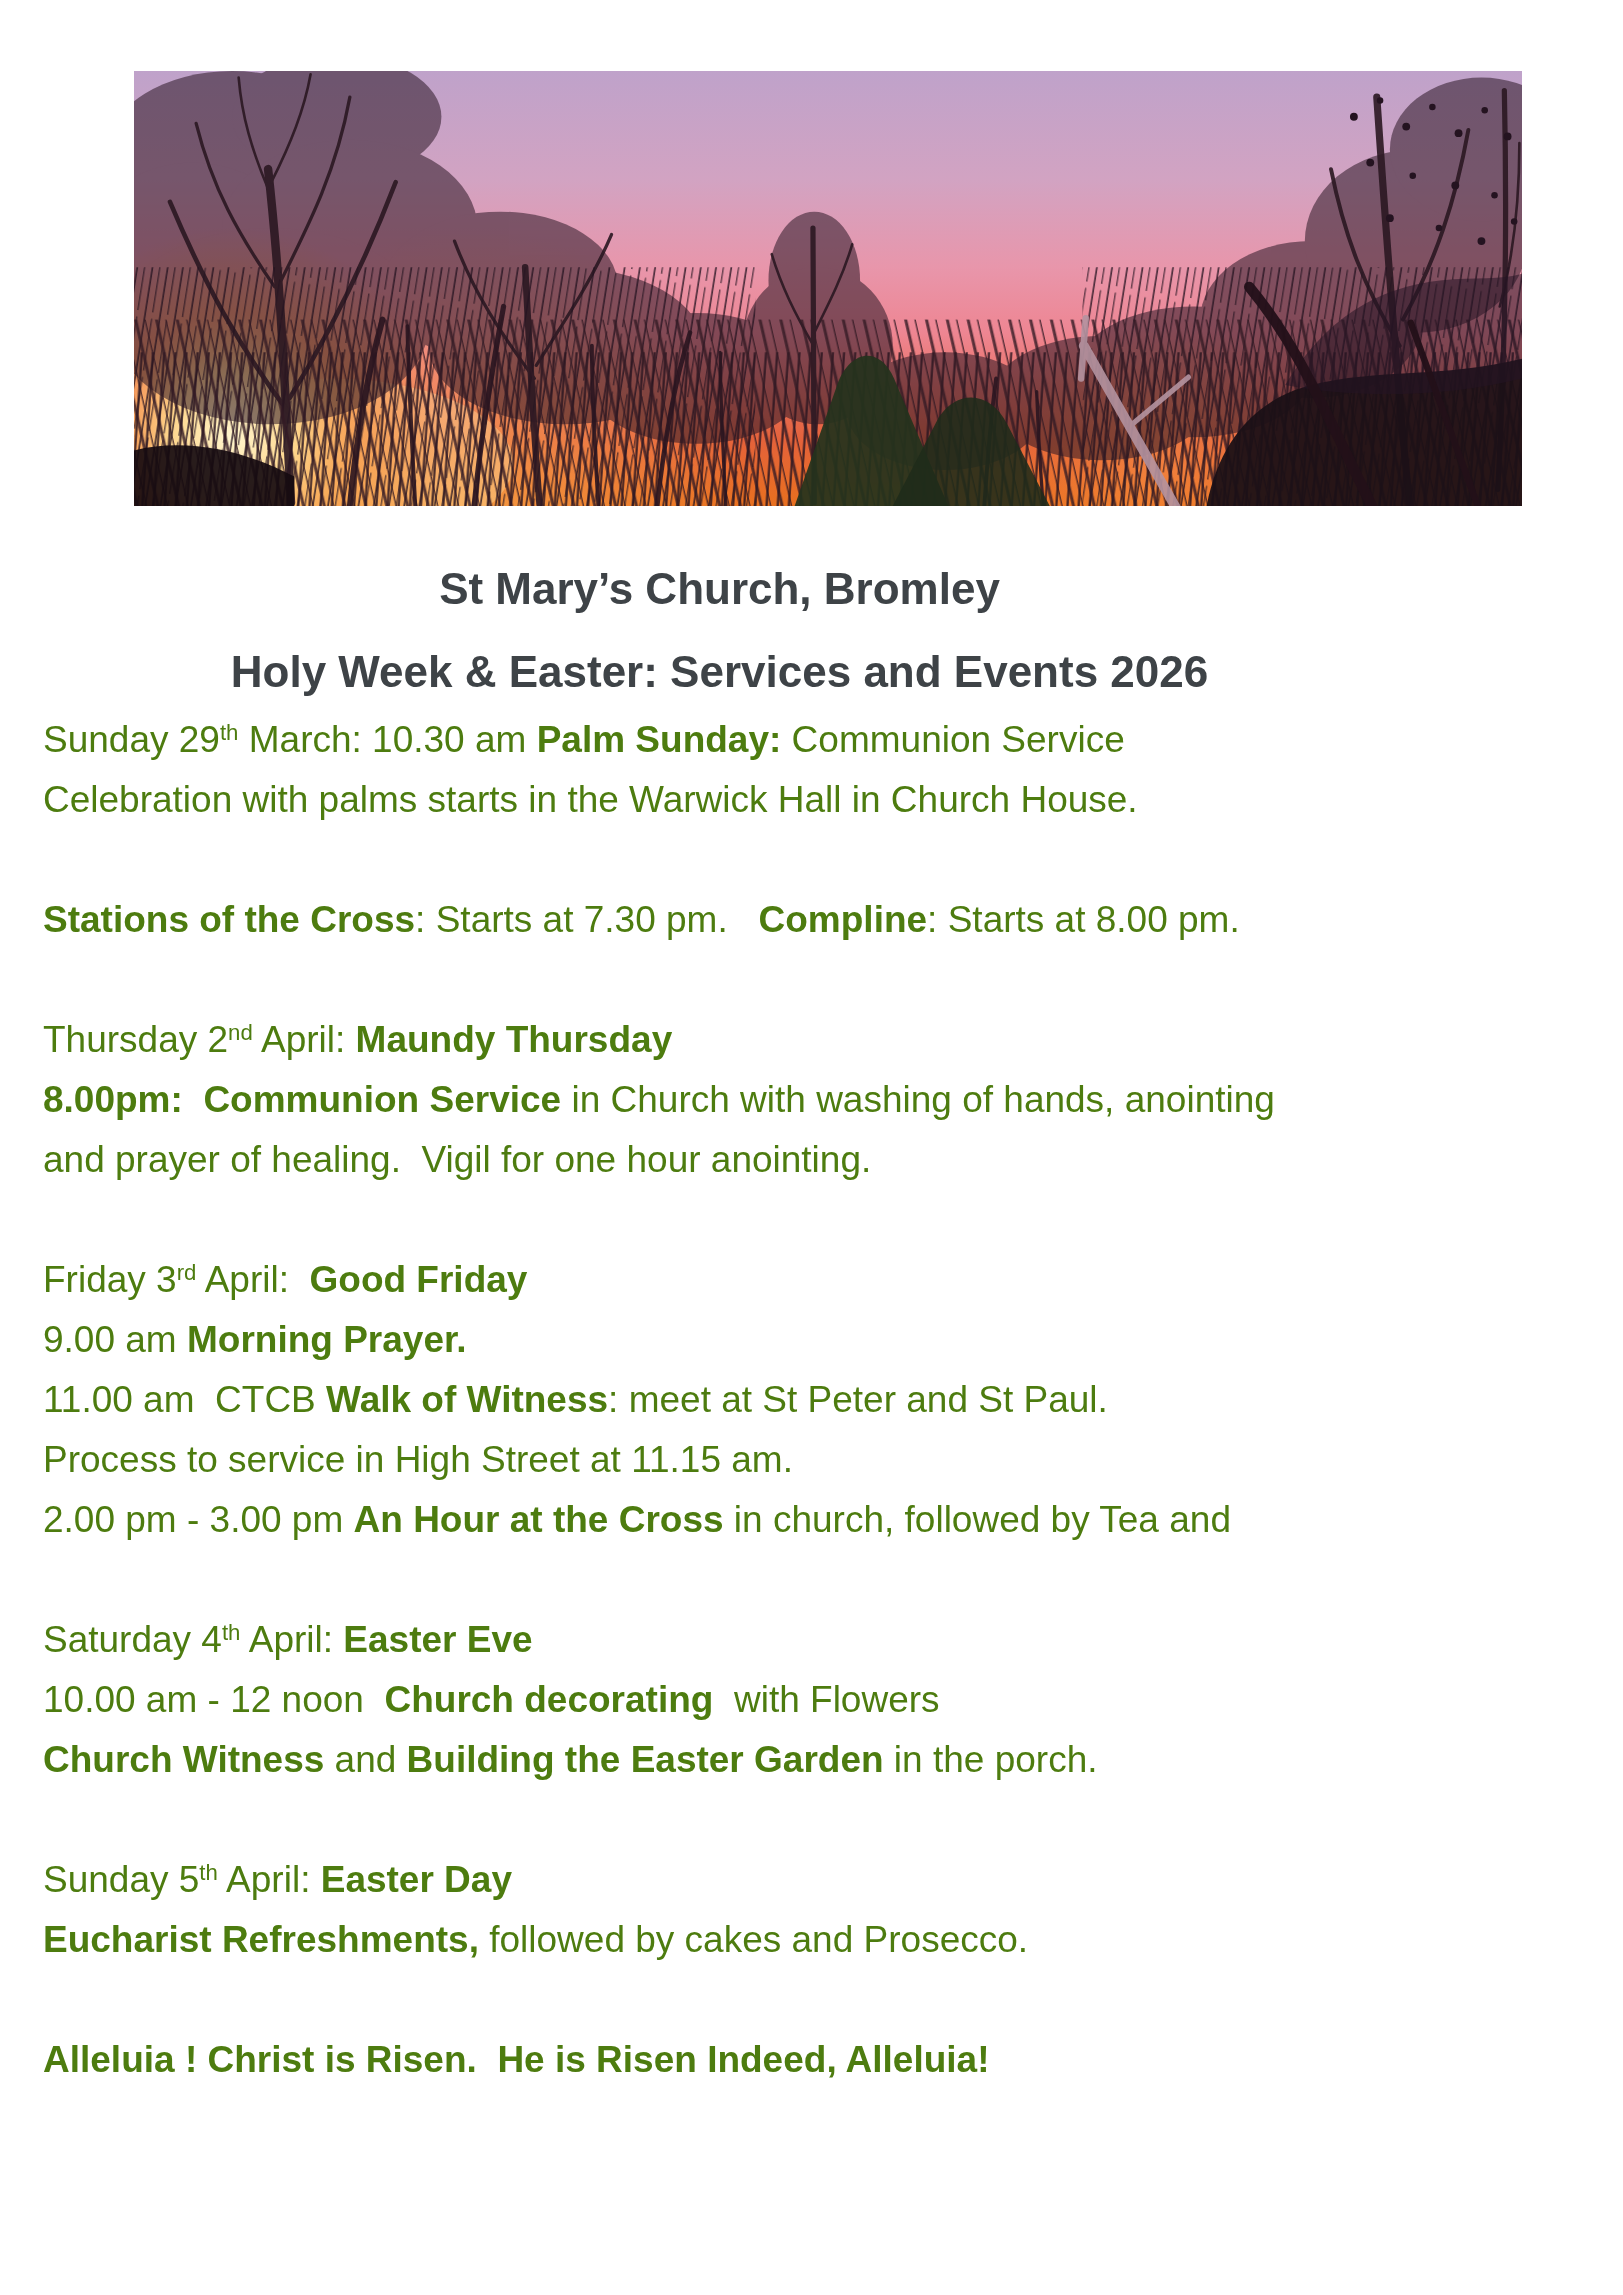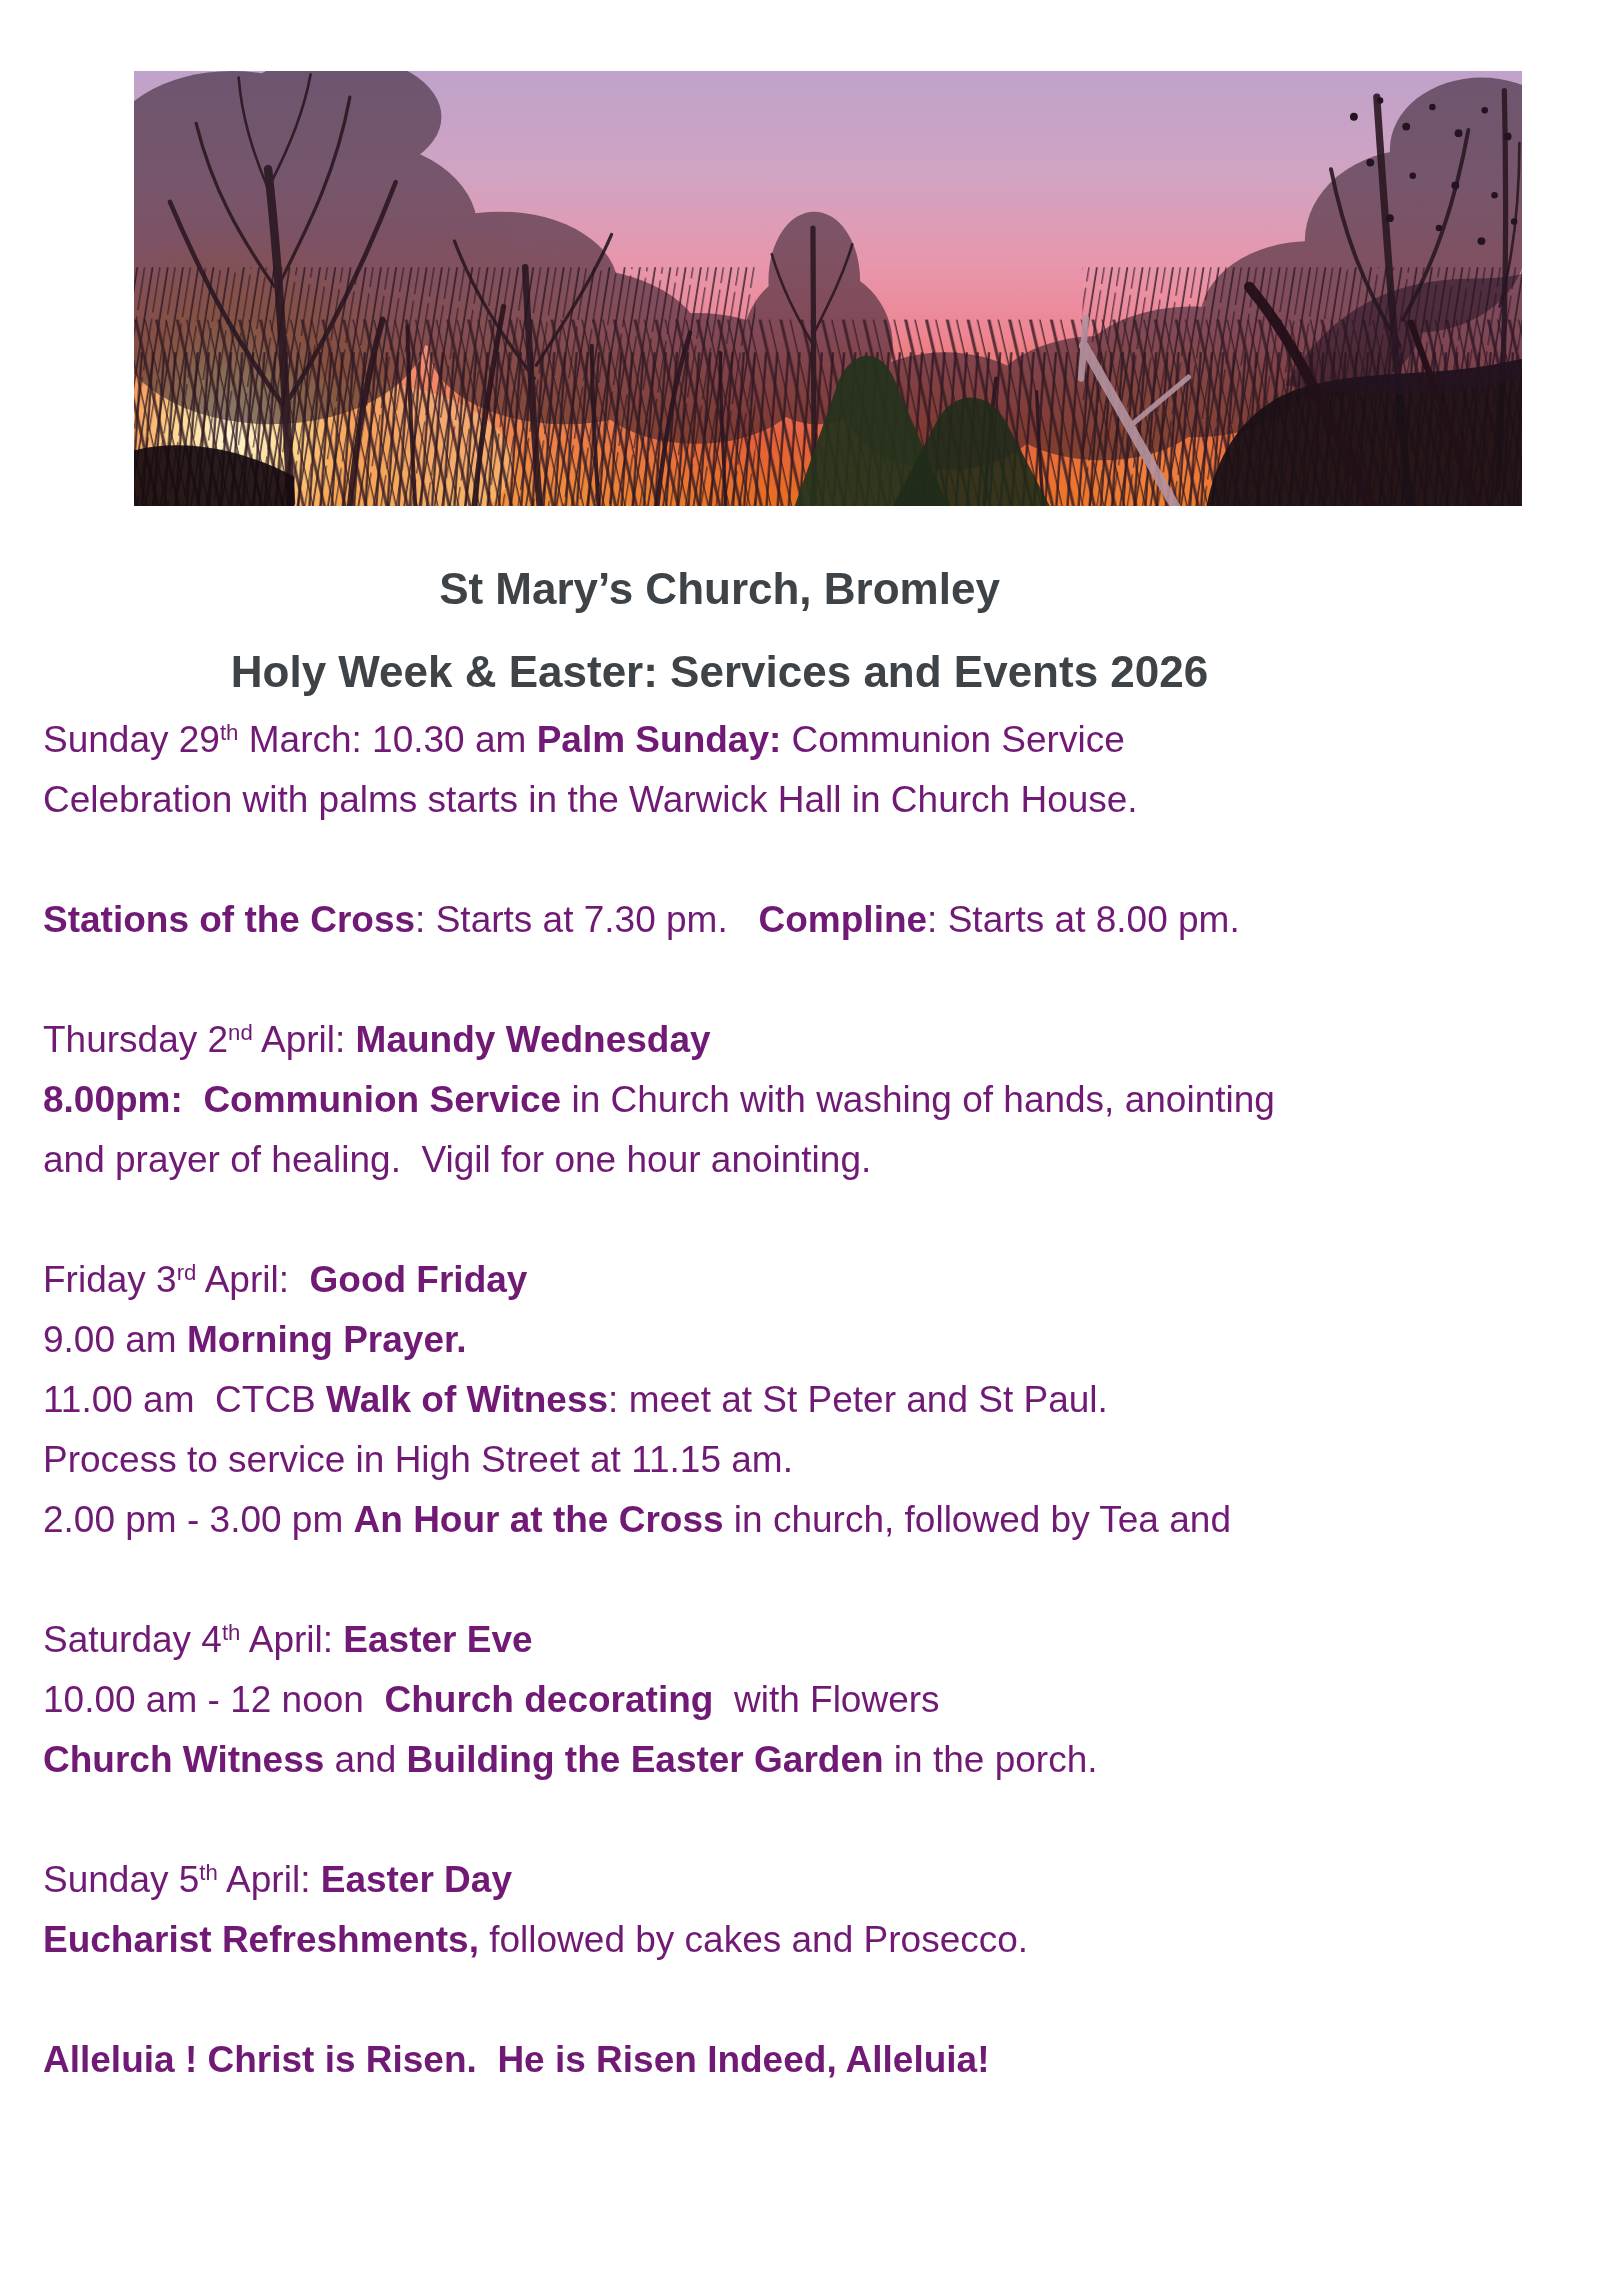--- a/index.html
+++ b/index.html
@@ -13,21 +13,21 @@
     overflow:hidden;background:#e89ab0;
   }
   .photo svg{display:block;width:100%;height:100%;}
   .title-block{
     position:absolute;left:0;top:547px;width:1439px;
     text-align:center;font-weight:bold;font-size:44px;line-height:83px;
     color:#3e4347;letter-spacing:0;
   }
   .content{
     position:absolute;left:43px;top:710px;width:1544px;
-    font-size:37px;line-height:60px;color:#701a75;
+    font-size:37px;line-height:60px;color:#4d7c0f;
   }
   .line{white-space:pre-wrap;height:60px;}
   .line.blank{height:60px;}
   .b{font-weight:bold;}
   .sup{font-size:.60em;position:relative;top:-.52em;line-height:0;}
 </style>
 </head>
 <body>
 
 <div class="photo">
@@ -172,21 +172,21 @@
   <div>St Mary’s Church, Bromley</div>
   <div>Holy Week &amp; Easter: Services and Events 2026</div>
 </div>
 
 <div class="content">
     <div class="line"><span>Sunday 29</span><span class="sup">th</span><span> March: 10.30 am </span><span class="b">Palm Sunday:</span><span> Communion Service</span></div>
     <div class="line"><span>Celebration with palms starts in the Warwick Hall in Church House.</span></div>
     <div class="line blank"></div>
     <div class="line"><span class="b">Stations of the Cross</span><span>: Starts at 7.30 pm.   </span><span class="b">Compline</span><span>: Starts at 8.00 pm.</span></div>
     <div class="line blank"></div>
-    <div class="line"><span>Thursday 2</span><span class="sup">nd</span><span> April: </span><span class="b">Maundy Wednesday</span></div>
+    <div class="line"><span>Thursday 2</span><span class="sup">nd</span><span> April: </span><span class="b">Maundy Thursday</span></div>
     <div class="line"><span class="b">8.00pm:  Communion Service</span><span> in Church with washing of hands, anointing</span></div>
     <div class="line"><span>and prayer of healing.  Vigil for one hour anointing.</span></div>
     <div class="line blank"></div>
     <div class="line"><span>Friday 3</span><span class="sup">rd</span><span> April:  </span><span class="b">Good Friday</span></div>
     <div class="line"><span>9.00 am </span><span class="b">Morning Prayer.</span></div>
     <div class="line"><span>11.00 am  CTCB </span><span class="b">Walk of Witness</span><span>: meet at St Peter and St Paul.</span></div>
     <div class="line"><span>Process to service in High Street at 11.15 am.</span></div>
     <div class="line"><span>2.00 pm - 3.00 pm </span><span class="b">An Hour at the Cross</span><span> in church, followed by Tea and</span></div>
     <div class="line blank"></div>
     <div class="line"><span>Saturday 4</span><span class="sup">th</span><span> April: </span><span class="b">Easter Eve</span></div>

